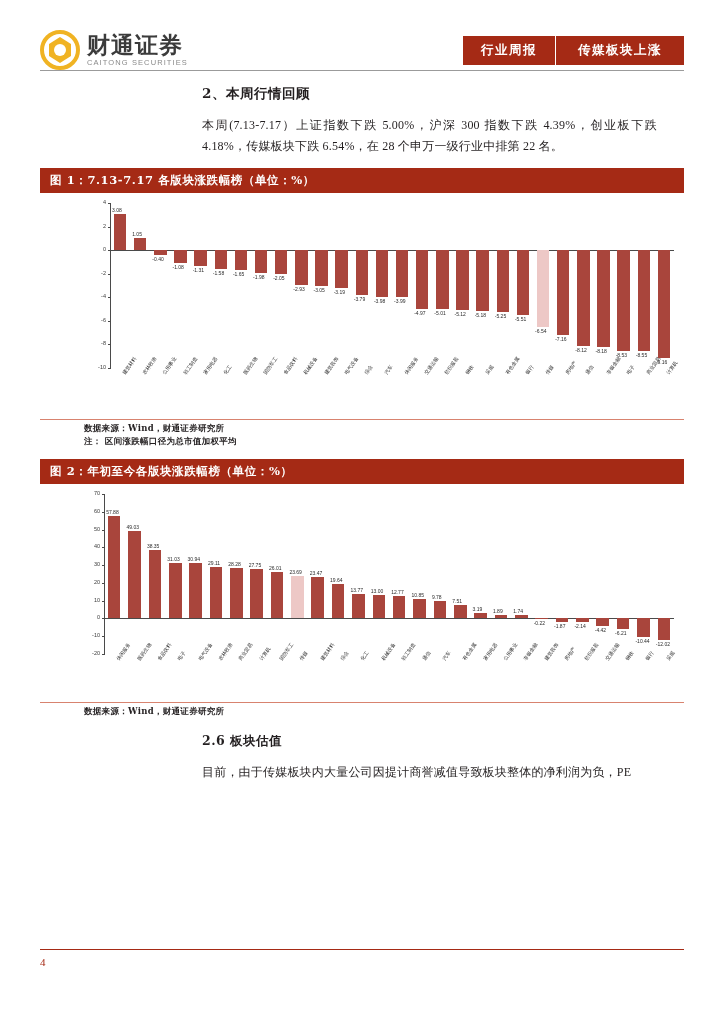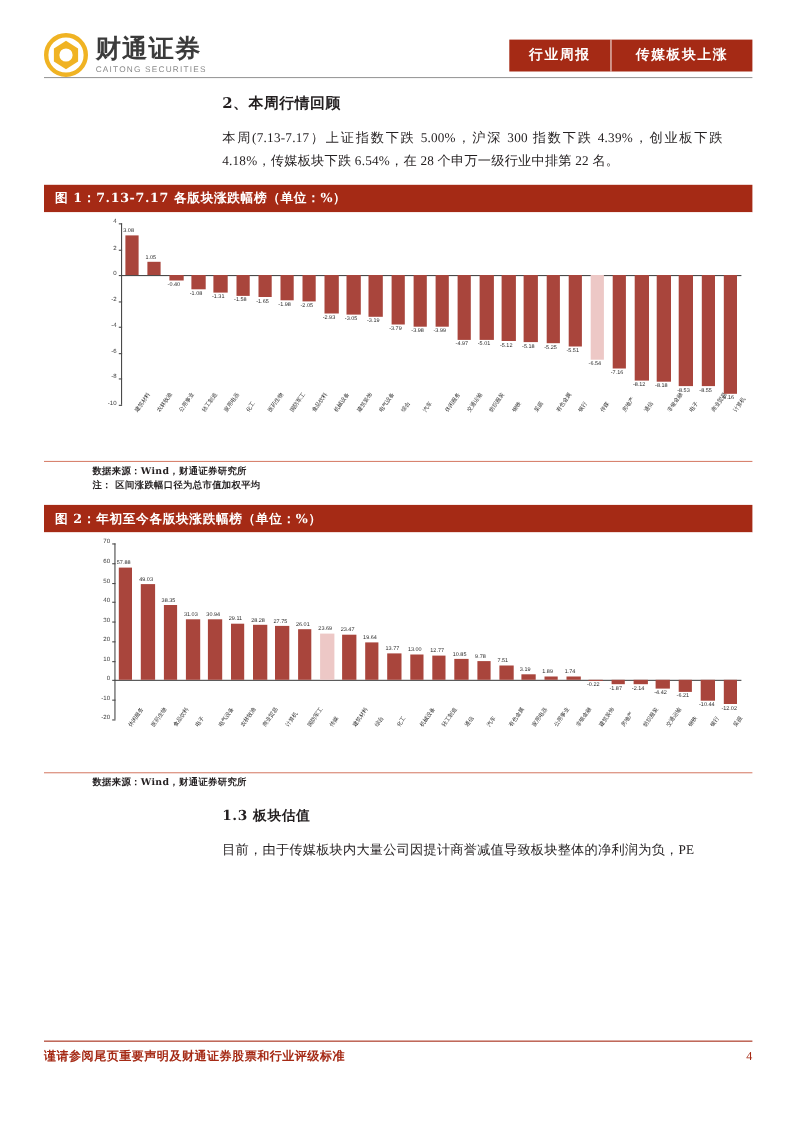--- a/index.html
+++ b/index.html
@@ -317,24 +317,23 @@
         <div class="vlabel" style="left: 595.464px; top: 152.004px;">-10.44</div>
         <div class="catlabel" style="left: 604.464px; top: 172px;">银行</div>
         <div class="bar" style="left: 617.511px; top: 132.444px; width: 12.6214px; height: 21.3689px;"></div>
         <div class="vlabel" style="left: 615.821px; top: 154.813px;">-12.02</div>
         <div class="catlabel" style="left: 624.821px; top: 172px;">采掘</div>
       </div>
   </div>
   <div class="srcrule"></div>
   <div class="src">数据来源：Wind，财通证券研究所</div>
 
-  <div class="h3">1.3  板块估值</div>
+  <div class="h3">2.6  板块估值</div>
   <div class="para">目前，由于传媒板块内大量公司因提计商誉减值导致板块整体的净利润为负，PE</div>
 
   <div class="footer">
     <div class="footer-rule"></div>
     <div class="footer-row">
-      <div class="footer-txt">谨请参阅尾页重要声明及财通证券股票和行业评级标准</div>
       <div class="footer-pg">4</div>
     </div>
   </div>
 
 </div>
 
 </body></html>

